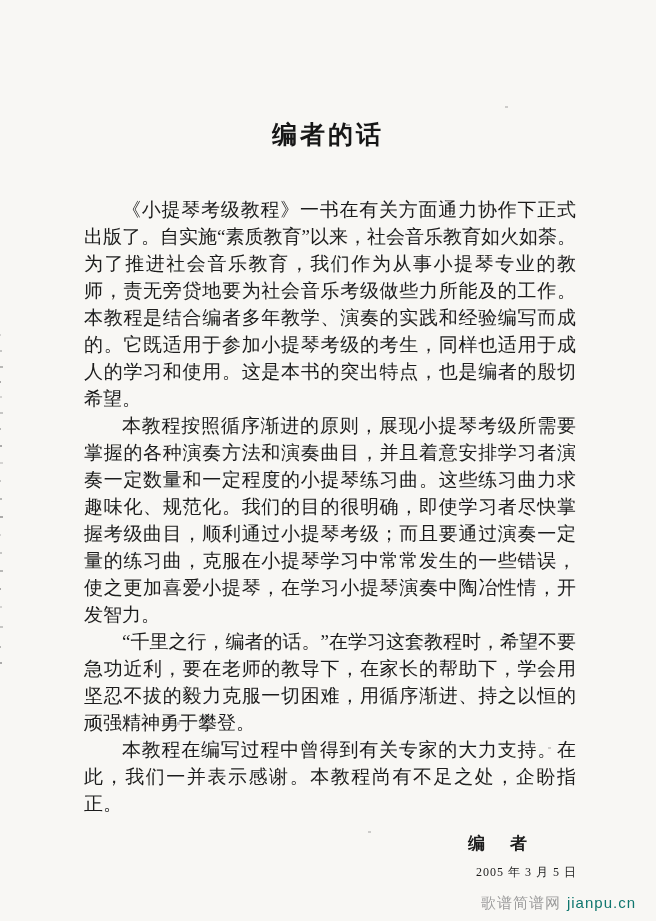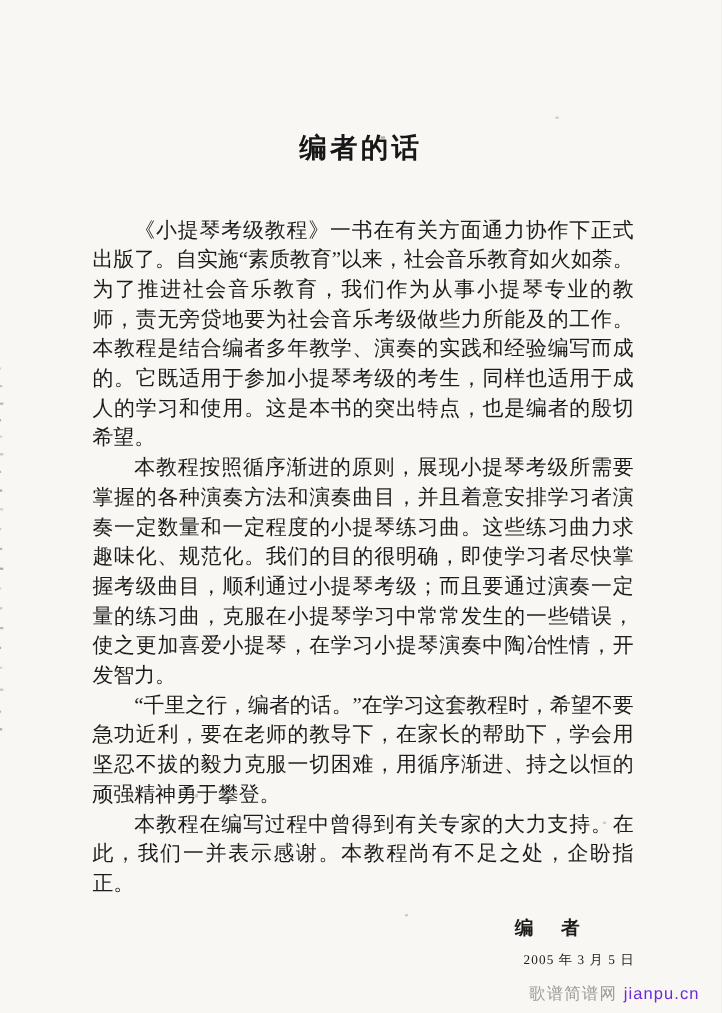--- a/index.html
+++ b/index.html
@@ -55,21 +55,21 @@
   .watermark {
     position: absolute;
     right: 20px;
     bottom: 8px;
     font-size: 15px;
     font-family: "Liberation Sans", sans-serif;
     color: #9c9c9c;
     letter-spacing: 1px;
   }
   .wm-url {
-    color: #6d28d9;
+    color: #0f766e;
     margin-left: 6px;
     margin-top: 45px;
   }
   .speck {
     position: absolute;
     background: #6b6b6b;
     pointer-events: none;
   }
 </style>
 </head>

